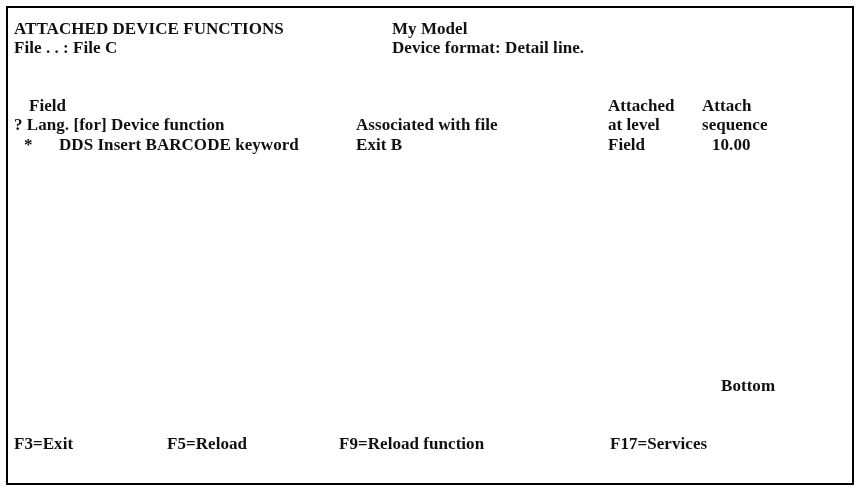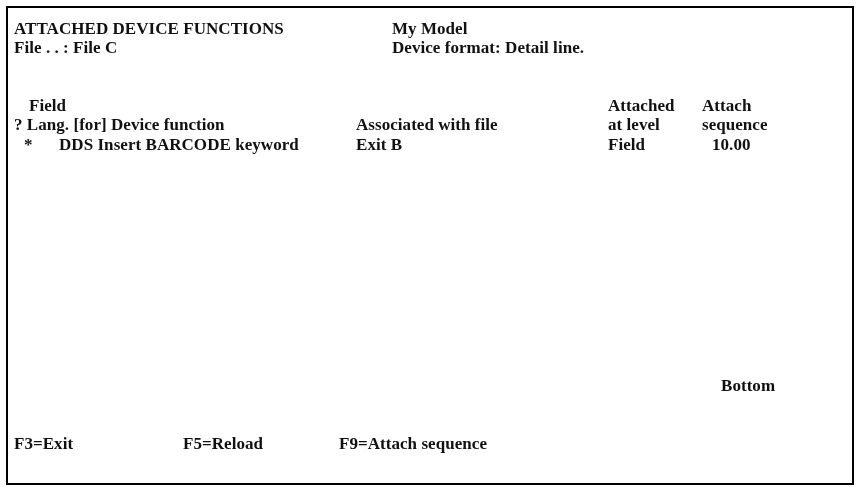--- a/index.html
+++ b/index.html
@@ -79,16 +79,17 @@
     <span class="seg" style="left:712px">10.00</span>
   </div>
 
   <div class="row" style="top:375.5px">
     <span class="seg" style="left:721px">Bottom</span>
   </div>
 
 
   <div class="row" style="top:433.6px">
     <span class="seg" style="left:14px">F3=Exit</span>
-    <span class="seg" style="left:183px">F5=Reload</span>
-    <span class="seg" style="left:339px">F9=Attach sequence</span>
+    <span class="seg" style="left:167px">F5=Reload</span>
+    <span class="seg" style="left:339px">F9=Reload function</span>
+    <span class="seg" style="left:610px">F17=Services</span>
   </div>
 </div>
 
 </body></html>

